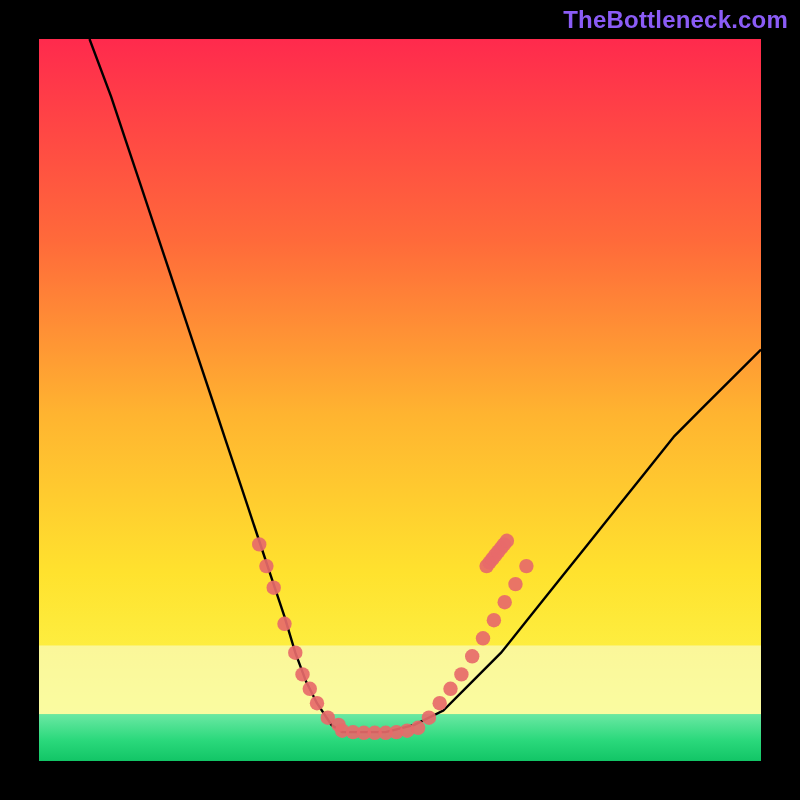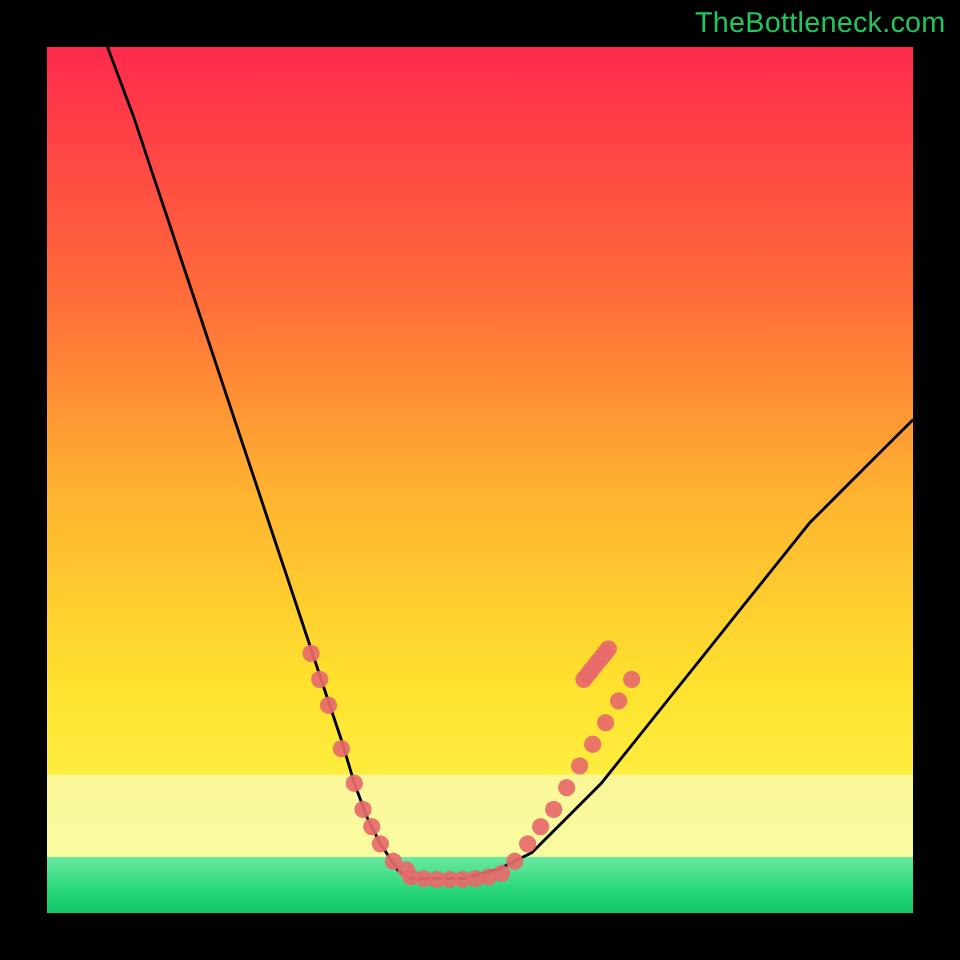--- a/index.html
+++ b/index.html
@@ -24,23 +24,23 @@
     left: 39px;
     top: 39px;
     width: 722px;
     height: 722px;
     overflow: hidden;
   }
   .watermark {
     position: absolute;
     top: 6px;
     right: 12px;
-    color: #22c55e;
+    color: #8b5cf6;
     font-size: 24px;
-    font-weight: 400;
+    font-weight: 700;
     letter-spacing: 0.2px;
   }
   svg { display: block; }
 </style>
 </head>
 <body>
 
 <div class="frame">
   <div class="plot">
     <svg id="chart-svg" width="722" height="722" viewBox="0 0 722 722" preserveAspectRatio="none">

